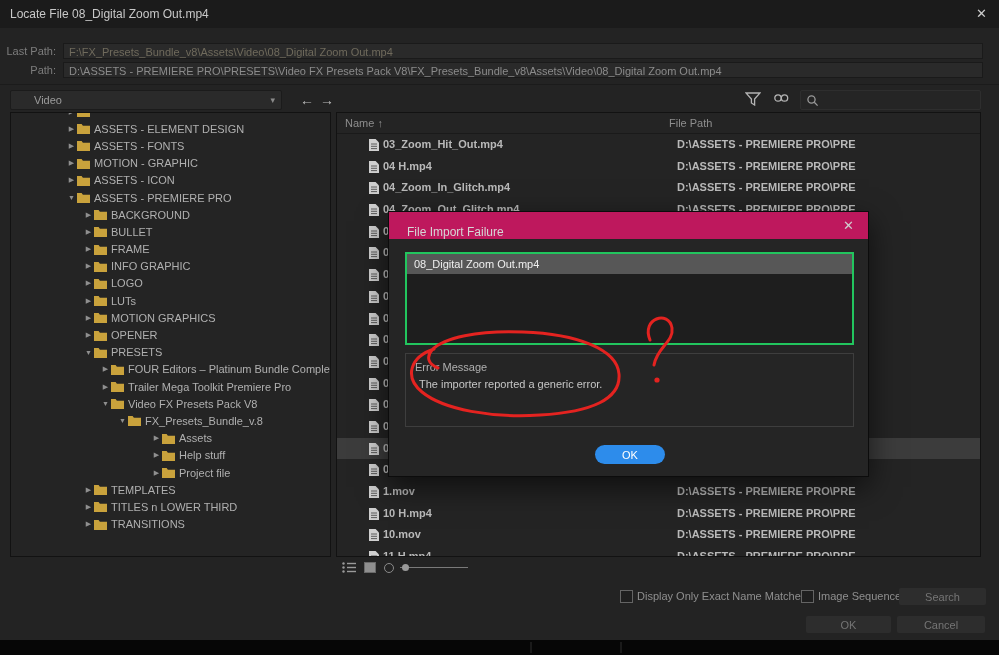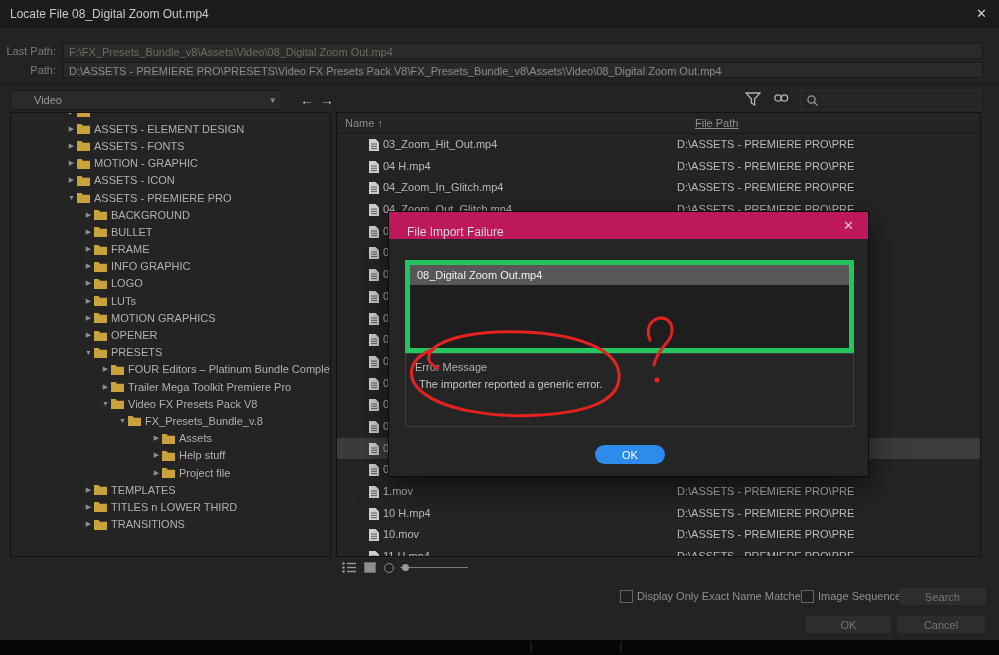--- a/index.html
+++ b/index.html
@@ -35,23 +35,23 @@
     border:1px solid #121212;box-sizing:border-box;overflow:hidden;}
   .trow{display:flex;align-items:center;height:17.2px;white-space:nowrap;cursor:pointer;}
   .trow.clipped{margin-top:-10px;}
   .tchev{width:11px;font-size:7px;color:#8f8f8f;text-align:center;flex:none;}
   .ficon{flex:none;display:flex;margin-right:4px;}
   .tlabel{color:#b0b0b0;}
   .filelist{position:absolute;left:336px;top:112px;width:645px;height:445px;background:#242424;
     border:1px solid #121212;box-sizing:border-box;overflow:hidden;}
   .flheader{height:20px;border-bottom:1px solid #1a1a1a;position:relative;color:#8e8e8e;}
   .flheader .colname{position:absolute;left:8px;top:4px;text-align:center;}
-  .flheader .colpath{position:absolute;left:358px;top:4px;text-decoration:underline;}
+  .flheader .colpath{position:absolute;left:332px;top:4px;}
   .flrows{position:absolute;left:0;top:21px;width:100%;height:423px;overflow:hidden;}
-  .frow{position:relative;height:21.7px;cursor:pointer;}
+  .frow{position:relative;height:21.7px;cursor:pointer;font-weight:bold;}
   .frow.selected{background:#3c3c3c;}
   .dicon{position:absolute;left:32px;top:5px;}
   .fname{position:absolute;left:46px;top:4px;color:#b9b9b9;white-space:nowrap;}
   .fpath{position:absolute;left:340px;top:4px;color:#b9b9b9;white-space:nowrap;}
   
   .zoombar{position:absolute;left:336px;top:560px;height:16px;width:300px;}
   .zb{position:absolute;top:2px;}
   .zb-list{left:6px;} .zb-thumb{left:28px;}
   .zb-circle{left:48px;width:8px;height:8px;border:1px solid #8a8a8a;border-radius:50%;top:3px;}
   .zb-line{left:64px;top:7px;width:68px;height:1px;background:#7a7a7a;}
@@ -65,22 +65,22 @@
     display:flex;align-items:center;justify-content:center;cursor:pointer;}
   .btn-search{left:899px;top:588px;width:87px;}
   .btn-ok{left:806px;top:616px;width:85px;}
   .btn-cancel{left:897px;top:616px;width:88px;}
   
   .dialog{position:absolute;left:388px;top:211px;width:481px;height:266px;background:#252525;
     border:1px solid #0c0c0c;box-shadow:0 10px 28px rgba(0,0,0,.6);z-index:5;box-sizing:border-box;}
   .dtitlebar{position:relative;height:27px;background:#be185d;display:flex;align-items:flex-end;}
   .dtitle{margin-left:18px;font-size:12px;color:#d6d6d6;}
   .dclose{position:absolute;right:14px;top:6px;font-size:13px;color:#cfcfcf;cursor:pointer;}
-  .dlistbox{position:absolute;left:16px;top:48px;width:449px;height:93px;background:#1e1e1e;
-    border:5px solid #22c55e;box-sizing:border-box;}
+  .dlistbox{position:absolute;left:16px;top:40px;width:449px;height:93px;background:#1e1e1e;
+    border:2px solid #22c55e;box-sizing:border-box;}
   .dfilerow{height:20px;background:#575757;color:#efefef;line-height:20px;padding-left:7px;
     white-space:nowrap;overflow:hidden;cursor:pointer;}
   .derrbox{position:absolute;left:16px;top:141px;width:449px;height:74px;border:1px solid #3e3e3e;box-sizing:border-box;}
   .derrlabel{position:absolute;left:9px;top:7px;color:#b0b0b0;}
   .derrtext{position:absolute;left:13px;top:24px;color:#c6c6c6;}
   .dok{position:absolute;left:206px;top:233px;width:70px;height:19px;background:#2d8ceb;border-radius:10px;
     color:#ffffff;display:flex;align-items:center;justify-content:center;cursor:pointer;}
   
   .annot{position:absolute;left:0;top:0;width:999px;height:655px;z-index:6;pointer-events:none;}
   

